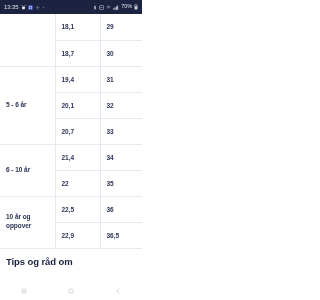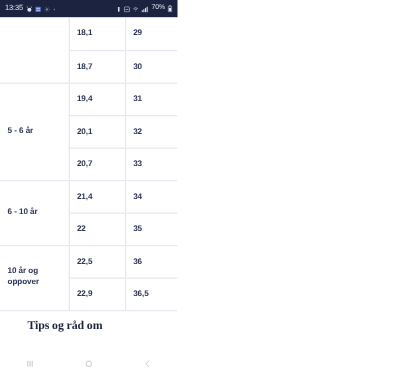--- a/index.html
+++ b/index.html
@@ -101,27 +101,26 @@
   }
   td.cell-age.group-end {
     border-bottom: 1px solid #e6e9f0;
   }
   tr.last-row td {
     border-bottom: 1px solid #e6e9f0;
   }
 
   
   .section-heading {
-    padding: 7px 6px 0 22px;
+    padding: 7px 6px 0 6px;
     font-size: 9.5px;
     font-weight: bold;
     color: #1b2340;
     letter-spacing: -0.1px;
     line-height: 1.2;
-    font-family: Liberation Serif, serif;
   }
 
   
   .nav-bar {
     height: 18px;
     background: #ffffff;
     display: flex;
     align-items: center;
     justify-content: space-around;
     flex: none;

